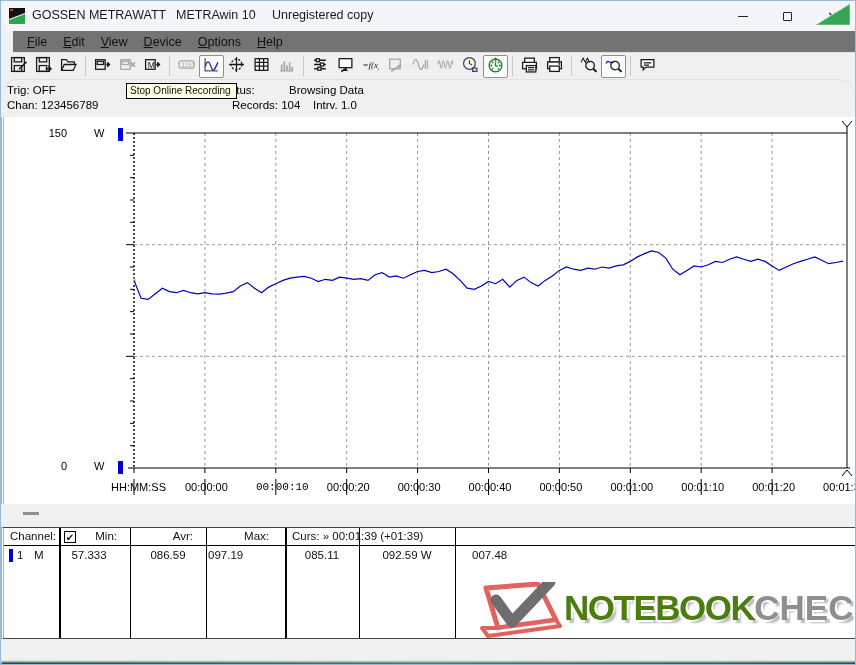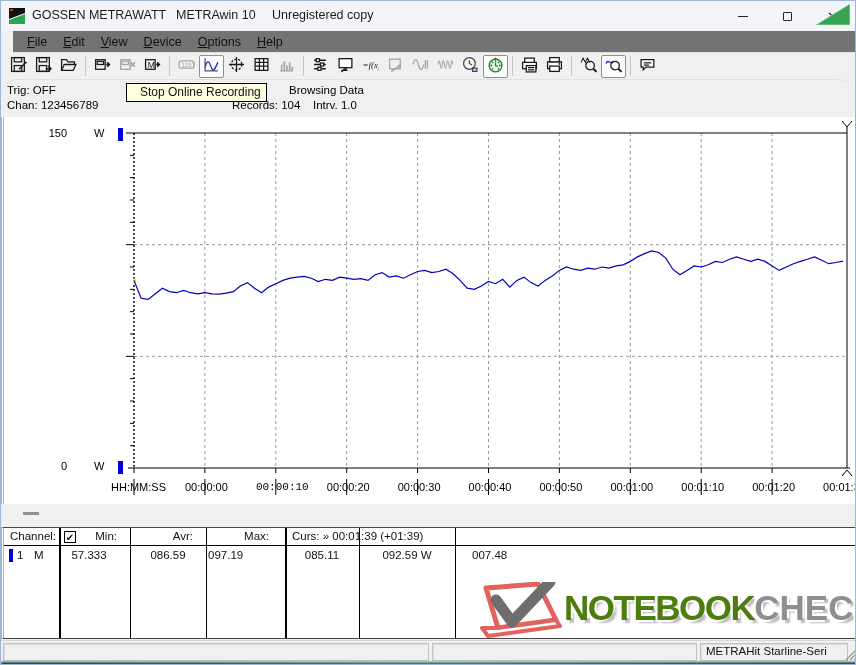--- a/index.html
+++ b/index.html
@@ -28,21 +28,21 @@
   
   .toolbar{position:absolute;left:0;top:52px;width:100%;height:26px;background:#f0f0f0;display:flex;align-items:center;padding-left:5px;}
   .tool-btn{width:25px;height:23px;display:flex;align-items:center;justify-content:center;color:#1a1a1a;border:1px solid transparent;flex:0 0 auto;}
   .tool-btn.disabled{color:#a6a6a6;}
   .tool-btn.pressed{border:1px solid #8f8f8f;background:#fbfcfd;border-radius:2px;}
   .tool-sep{width:1px;height:20px;background:#c9c9c9;margin:0 4px;flex:0 0 auto;}
   .run-triangle{position:absolute;right:5px;top:3px;}
   
   .infobar{position:absolute;left:0;top:78px;width:100%;height:38px;background:#f0f0f0;font-size:11.5px;border-top:1px solid #e0e0e0;border-radius:17px;}
   .info-lab{position:absolute;white-space:nowrap;color:#000;}
-  .tooltip{position:absolute;left:125px;top:3px;background:#ffffe1;border:1px solid #000;padding:1px 5px 2px 13px;font-size:12px;z-index:6;white-space:nowrap;}
+  .tooltip{position:absolute;left:125px;top:3px;background:#ffffe1;border:1px solid #000;padding:1px 5px 2px 3px;font-size:10px;z-index:6;white-space:nowrap;}
   
   .chart-panel{position:absolute;left:0;top:116px;width:856px;height:387px;background:#fff;border-left:3px double #b0b0b0;}
   .chart-svg{position:absolute;left:0;top:0;}
   .axis-lab{position:absolute;font-size:11px;color:#000;white-space:nowrap;}
   .xtick-lab{position:absolute;top:364px;font-size:11px;color:#000;white-space:nowrap;padding-left:44px;}
   .scroll-strip{position:absolute;left:0;top:503px;width:856px;height:23px;background:#f0f0f0;}
   .scroll-dash{position:absolute;left:22px;top:8px;width:16px;height:3px;background:#909090;}
   
   .chan-table{position:absolute;left:0;top:526px;width:856px;height:112px;background:#fff;border-top:1.5px solid #444;border-bottom:1.5px solid #444;border-left:3px double #b0b0b0;font-size:11.5px;}
   .vline{position:absolute;top:0;height:100%;background:#000;width:1px;}
@@ -404,23 +404,15 @@
         <path d="M14 6 L66 2 L84 38 L26 46 Z" fill="#fff" stroke="#e2625e" stroke-width="5" stroke-linejoin="round"></path>
         <path d="M10 46 L26 46 L84 38 L88 44 L16 54 Z" fill="#fff" stroke="#e2625e" stroke-width="4" stroke-linejoin="round"></path>
         <path d="M24 18 L40 40 L78 0" fill="none" stroke="#6e6e6e" stroke-width="11" stroke-linecap="round" stroke-linejoin="round"></path>
       </svg>
       <span class="wm-text">
         <span id="wm1" style="color: #4d7c0f;">NOTEBOOK</span><span id="wm2" style="color: rgb(143, 143, 143); letter-spacing: 0px;">CHECK</span>
       </span>
     </div>
   </div>
 
-  <div class="statusbar">
-    <div class="sb-panel sb-1"></div>
-    <div class="sb-panel sb-2"></div>
-    <div class="sb-panel sb-3">METRAHit Starline-Seri</div>
-    <svg class="grip" width="12" height="12" viewBox="0 0 12 12">
-      <path d="M11 2 L2 11 M11 6 L6 11 M11 10 L10 11" stroke="#9a9a9a" stroke-width="1.4" fill="none"></path>
-    </svg>
-  </div>
 
   <div class="desktop-strip"></div>
 </div>
 
 </body></html>

